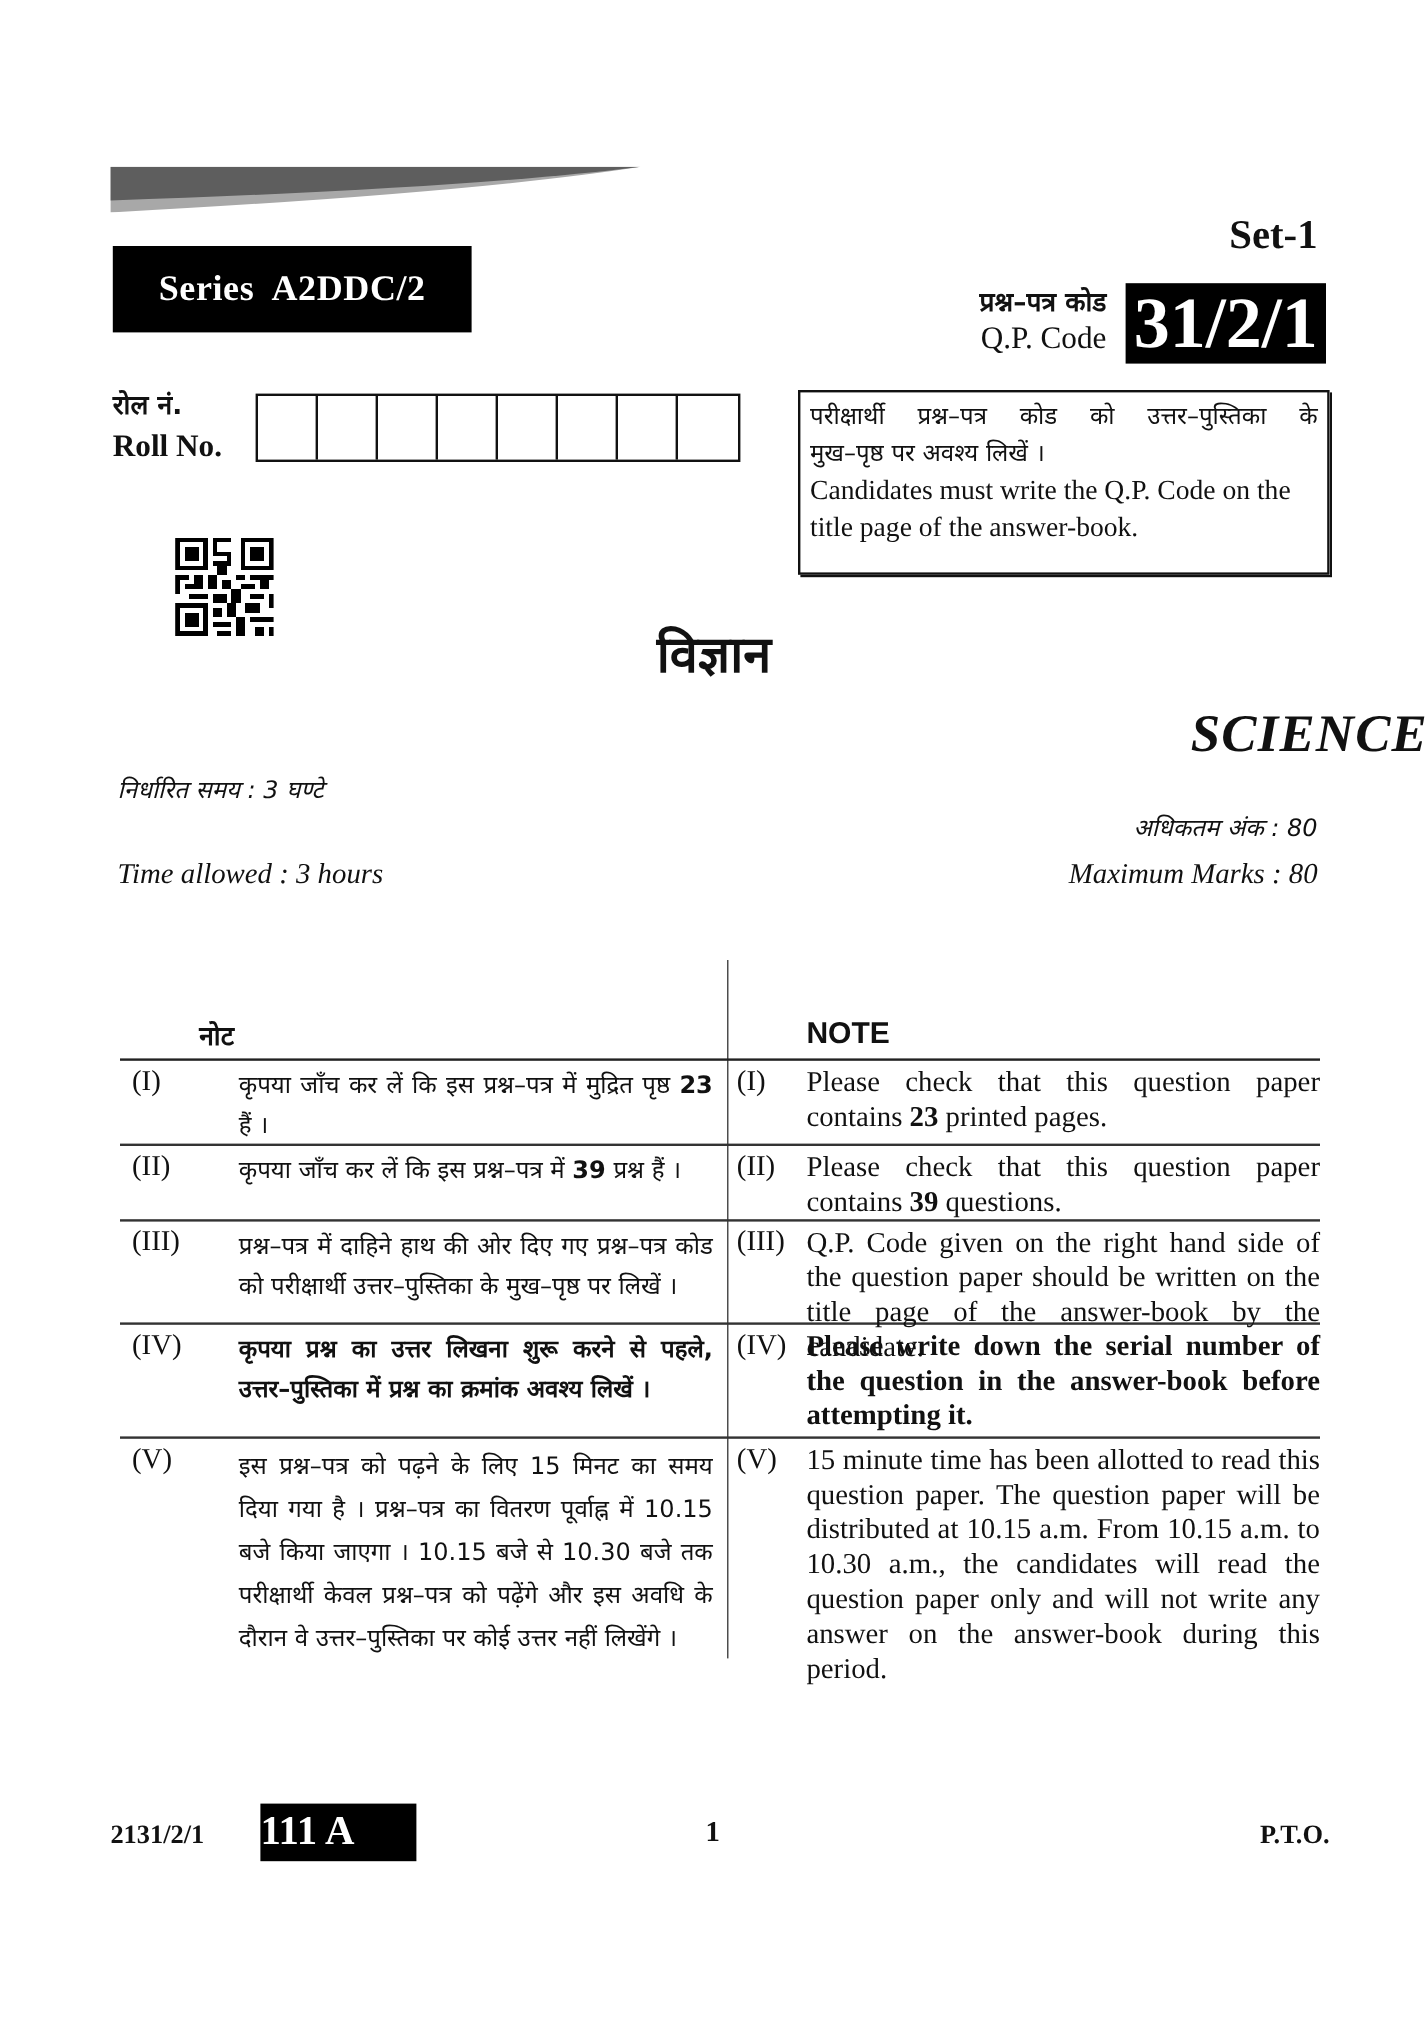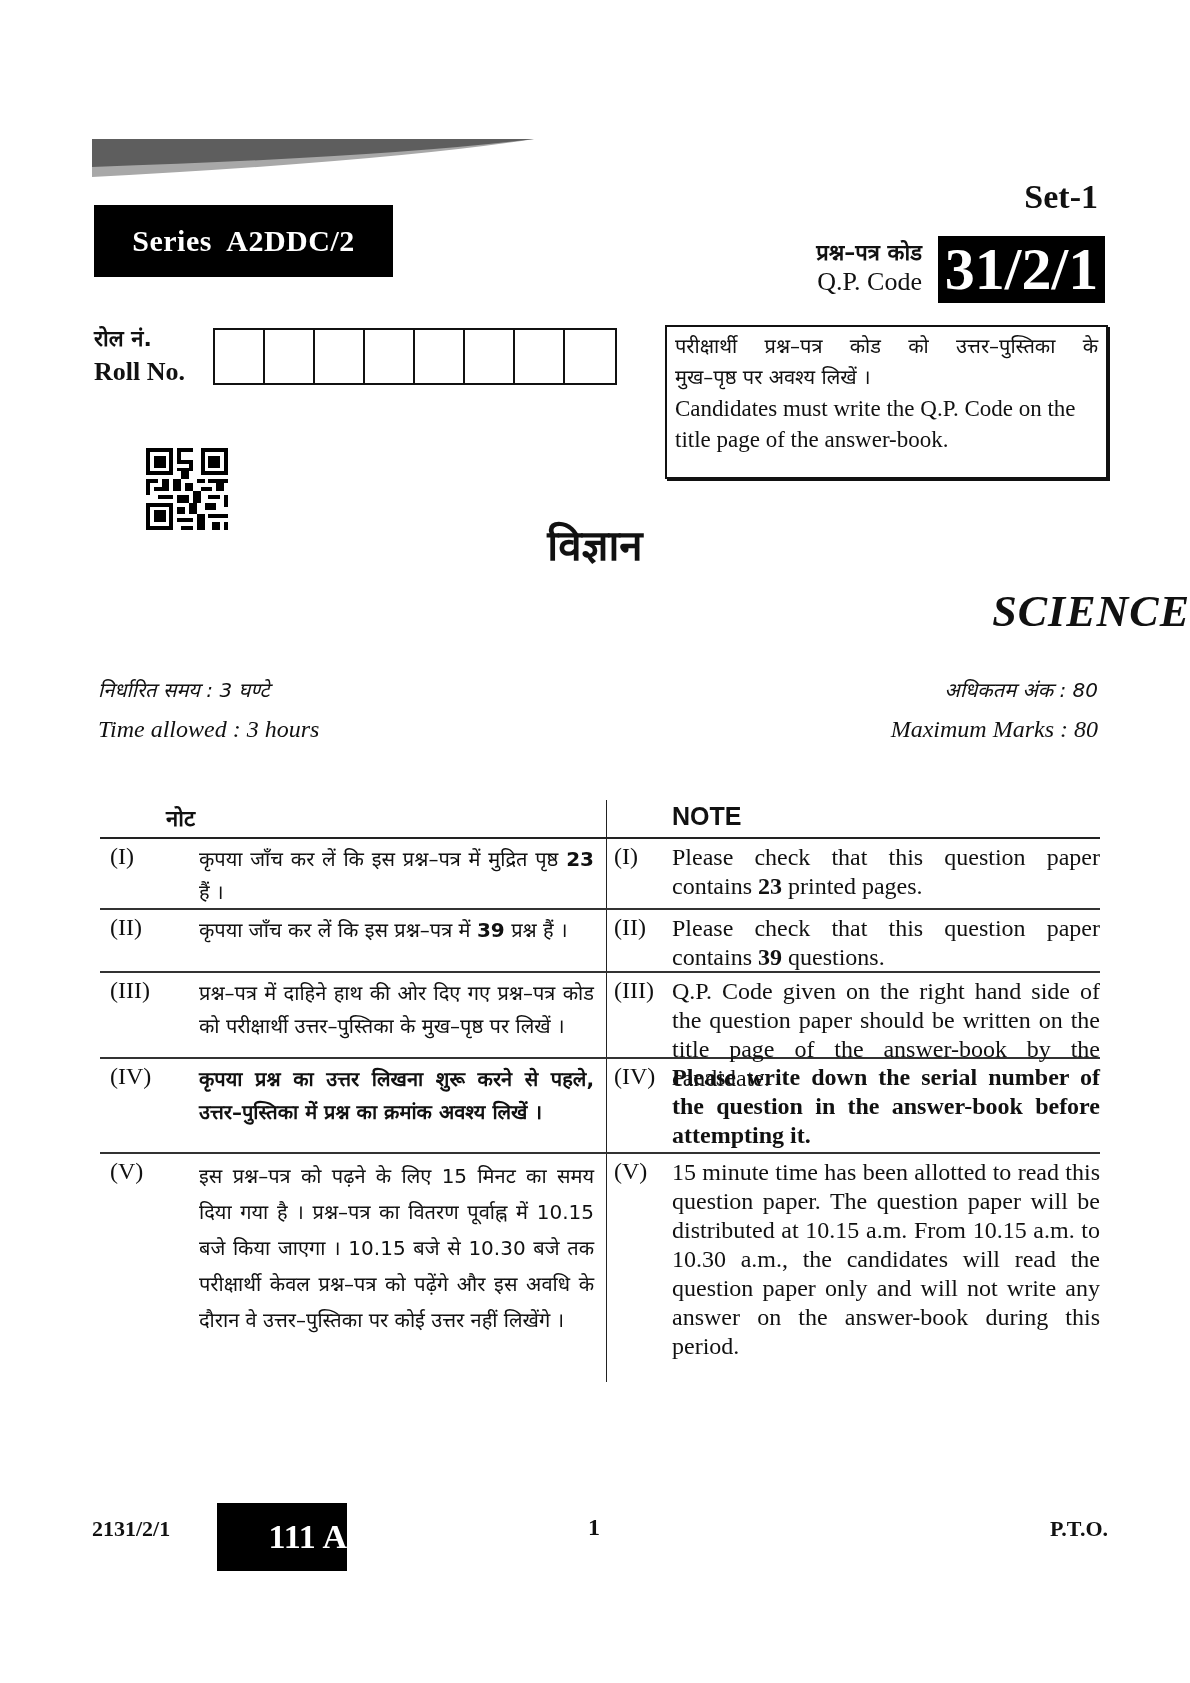--- a/index.html
+++ b/index.html
@@ -28,44 +28,44 @@
                 box-shadow:2px 2px 0 #111; }
   .notice-hi { font-family:"DejaVu Sans",sans-serif; font-size:20px; text-align:justify; text-align-last:justify; }
   .notice-hi2 { font-family:"DejaVu Sans",sans-serif; font-size:20px; }
   .qr { left:146px; top:448px; width:82px; height:82px; }
   .subject-hi { left:0; width:1190px; top:515px; text-align:center; font-size:42px; font-weight:bold;
                 font-family:"DejaVu Sans",sans-serif; }
   .subject-en { left:0; width:1190px; top:586px; text-align:right; font-size:44px; font-weight:bold;
                 font-family:"Liberation Serif",serif; letter-spacing:1px;font-style:italic; }
   .meta { font-style:italic; font-size:24px; font-family:"Liberation Serif",serif; }
   .meta-hi { font-family:"DejaVu Sans",sans-serif; font-size:20px; font-style:italic; }
-  .time-hi { left:98px; top:676px;text-align:right; }
+  .time-hi { left:98px; top:644px;text-align:right; }
   .time-en { left:98px; top:716px; }
   .marks-hi { right:92px; top:676px; text-align:right; }
   .marks-en { right:92px; top:716px; text-align:right; }
   .notes-table { left:100px; top:800px; width:1000px; }
   .col-divider { position:absolute; left:506px; top:0; width:1px; height:582px; background:#222; }
-  .notes-header { position:relative; height:37px; border-bottom:2px solid #222; }
+  .notes-header { position:relative; height:37px; border-bottom:2px solid #222;margin-top:45px; }
   .notes-header .h-hi { position:absolute; left:66px; top:2px; font-size:22px; font-weight:bold; font-family:"DejaVu Sans",sans-serif; }
   .notes-header .h-en { position:absolute; left:572px; top:2px; font-size:25px; font-weight:bold; font-family:Liberation Sans, sans-serif; }
   .note-row { position:relative; border-bottom:2px solid #333; box-sizing:border-box; }
   .note-row.last { border-bottom:none; }
   .cell { position:absolute; top:4px; }
   .cell-hi { left:0; width:494px; }
   .cell-en { left:512px; width:488px; }
   .num { position:absolute; left:10px; top:0; font-size:24px; font-family:"Liberation Serif",serif; }
   .cell-en .num { left:2px; }
   .txt { position:absolute; left:66px; right:0; top:0; text-align:justify; }
   .cell-en .txt { left:60px; right:0; }
   .txt-hi { font-family:"DejaVu Sans",sans-serif; font-size:20px; line-height:33px;margin-left:33px; }
   .txt-en { font-family:"Liberation Serif",serif; font-size:24px; line-height:29px; }
   .bold { font-weight:bold; }
   .footer-code { left:92px; top:1516px; font-size:22px; font-weight:bold; font-family:"Liberation Serif",serif; }
-  .footer-box { left:217px; top:1503px; width:130px; height:68px; background:#000; color:#fff; font-size:34px;
-                font-weight:bold; display:flex; align-items:center; justify-content:flex-end; font-family:"Liberation Serif",serif; }
+  .footer-box { left:217px; top:1503px; width:130px; height:48px; background:#000; color:#fff; font-size:34px;
+                font-weight:bold; display:flex; align-items:center; justify-content:flex-start; font-family:"Liberation Serif",serif; }
   .footer-page { left:588px; top:1514px; font-size:24px; font-weight:bold; font-family:"Liberation Serif",serif; }
   .footer-pto { right:82px; top:1516px; font-size:22px; font-weight:bold; font-family:"Liberation Serif",serif; }
 </style>
 </head>
 <body>
 
 <svg class="abs swoosh" viewBox="0 0 442 38" preserveAspectRatio="none">
   <path d="M0,0 L442,0 Q300,22 0,38 Z" fill="#a8a8a8"></path>
   <path d="M0,0 L442,0 Q300,18 0,28 Z" fill="#5e5e5e"></path>
 </svg>

